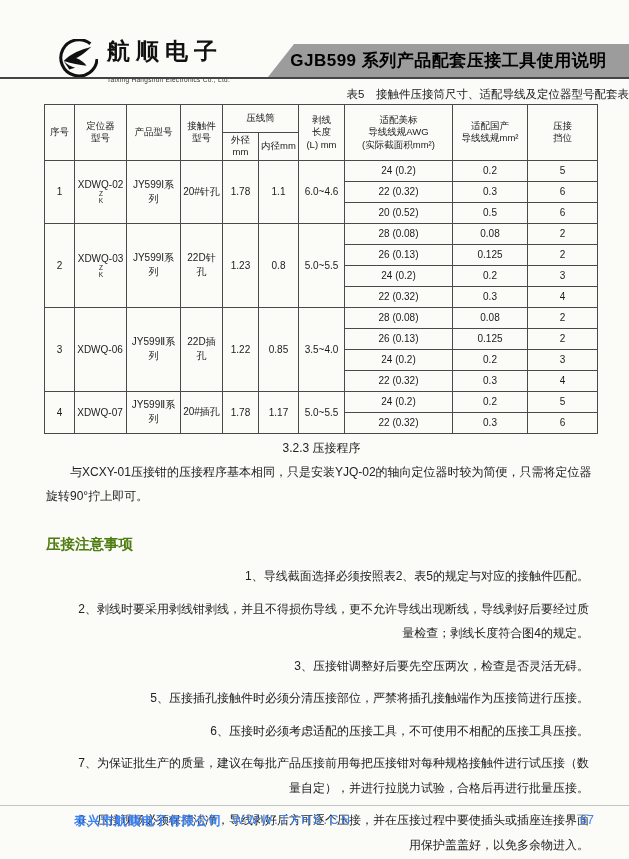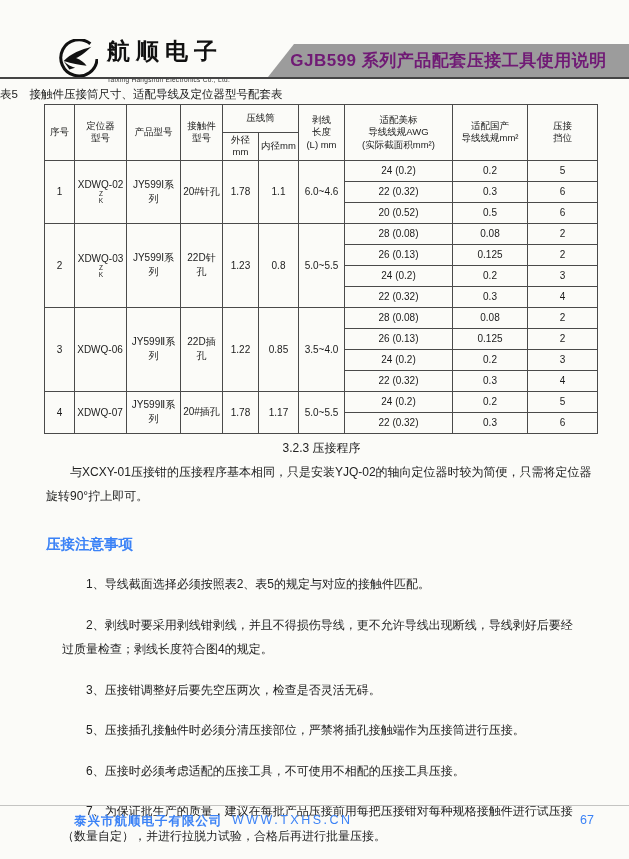--- a/index.html
+++ b/index.html
@@ -17,42 +17,42 @@
   .logo-icon { width:42px; height:42px; }
   .logo-text { display:flex; flex-direction:column;gap:8px; }
   .logo-cn { font-size:23px; font-weight:bold; letter-spacing:6px; color:#111; }
   .logo-en { font-size:6.5px; color:#333; letter-spacing:0.3px; margin-top:1px; }
 
   .banner {
     position:absolute; left:268px; top:44px; width:361px; height:33px;
     background:#9c9c9c;
     clip-path:polygon(26px 0, 100% 0, 100% 100%, 0 100%);
     display:flex; align-items:center; justify-content:center;
-    font-size:17px; font-weight:bold; color:#701a75; letter-spacing:0.5px;
+    font-size:17px; font-weight:bold; color:#000000; letter-spacing:0.5px;
   }
   .header-rule { position:absolute; left:0; top:77px; width:629px; height:2px; background:#454545; }
 
   
-  .table-title { position:absolute; top:87px; left:0; width:629px; text-align:left; font-size:11.5px; color:#1a1a1a; }
+  .table-title { position:absolute; top:87px; left:0; width:629px; text-align:right; font-size:11.5px; color:#1a1a1a; }
   .spec-table-wrap { position:absolute; left:44px; top:104px; }
   table { border-collapse:collapse; table-layout:fixed; width:553px; }
   th, td { border:1px solid #4a4a4a; text-align:center; vertical-align:middle; padding:1px 2px; }
   th { font-weight:normal; font-size:9.5px; line-height:1.3; white-space:pre-line; color:#1a1a1a; }
   td { font-size:10px; color:#1a1a1a; height:21px; }
   .hrow1 th { height:28px; }
   .hrow2 th { height:26px; }
   .zk { display:inline-flex; flex-direction:column; justify-content:center; vertical-align:middle; margin-left:1px; }
   .zk i { font-style:normal; font-size:6.5px; line-height:7px; }
 
   
   .content { position:absolute; left:46px; top:436px; width:551px; font-size:12px; line-height:24px; color:#222; }
   .sec-heading { font-size:12px;text-align:center; }
   .sec-body { text-indent:2em; }
-  .notes-heading { font-size:14.5px; font-weight:bold; margin-top:24px; margin-bottom:4px; color:#3b82f6; }
-  .note-item { text-indent:2em; margin:16px; line-height:24.5px; }
+  .notes-heading { font-size:14.5px; font-weight:bold; margin-top:24px; margin-bottom:4px; color:#4d7c0f; }
+  .note-item { text-indent:2em; margin:8px; line-height:24.5px;text-align:right; }
 
   
   .footer-rule { position:absolute; left:0; top:805px; width:629px; height:1px; background:#c4c4c2; }
   .footer { position:absolute; left:0; top:813px; width:629px; height:20px; font-size:12.5px; color:#3b82f6; }
   .footer-company { position:absolute; left:74px; font-weight:bold; letter-spacing:1px; }
   .footer-site { position:absolute; left:232px; letter-spacing:2.5px; }
   .footer-page { position:absolute; left:580px; }
 </style>
 </head>
 <body>

